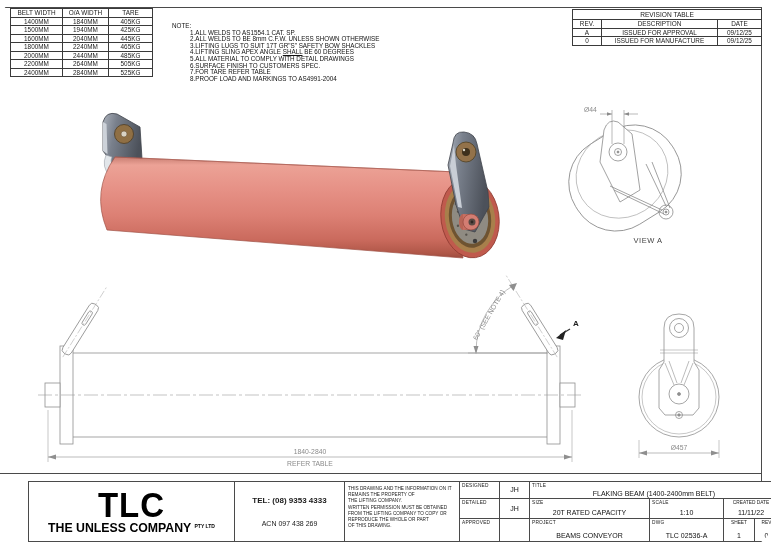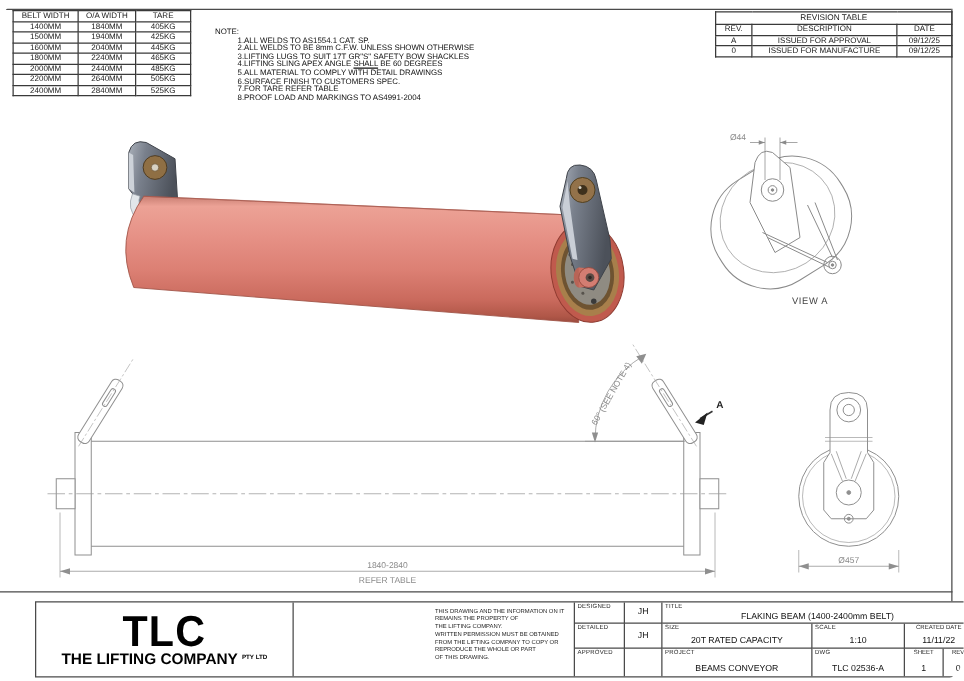--- a/index.html
+++ b/index.html
@@ -308,23 +308,27 @@
       <path d="M19,153 L27,150.5 L27,155.5 Z" fill="#8f8f8f" stroke="none"></path>
       <path d="M99,153 L91,150.5 L91,155.5 Z" fill="#8f8f8f" stroke="none"></path>
     </g>
     <text class="dimtext" x="59" y="150" text-anchor="middle">Ø457</text>
   </svg>
 
   <div class="tblock">
 
     <div class="tb-cell logo-cell" style="left:0;top:0;width:206px;height:59px;">
       <div class="logo-tlc">TLC</div>
-      <div class="logo-company"><span>THE LIFTING COMPANY</span> <span class="logo-suffix">PTY LTD</span></div>
-    </div>
-
+      <div class="logo-company"><span>THE UNLESS COMPANY</span> <span class="logo-suffix">PTY LTD</span></div>
+    </div>
+
+    <div class="tb-cell tel-cell" style="left:206px;top:0;width:110px;height:59px;">
+      <div class="tel-line">TEL: (08) 9353 4333</div>
+      <div class="acn-line">ACN 097 438 269</div>
+    </div>
 
     <div class="tb-cell disc-cell" style="left:316px;top:0;width:115px;height:59px;">THIS DRAWING AND THE INFORMATION ON IT
 REMAINS THE PROPERTY OF
 THE LIFTING COMPANY.
 WRITTEN PERMISSION MUST BE OBTAINED
 FROM THE LIFTING COMPANY TO COPY OR
 REPRODUCE THE WHOLE OR PART
 OF THIS DRAWING.</div>
 
     <div class="tb-cell tb-bottom" style="left:431px;top:0;width:40px;height:17px;">

